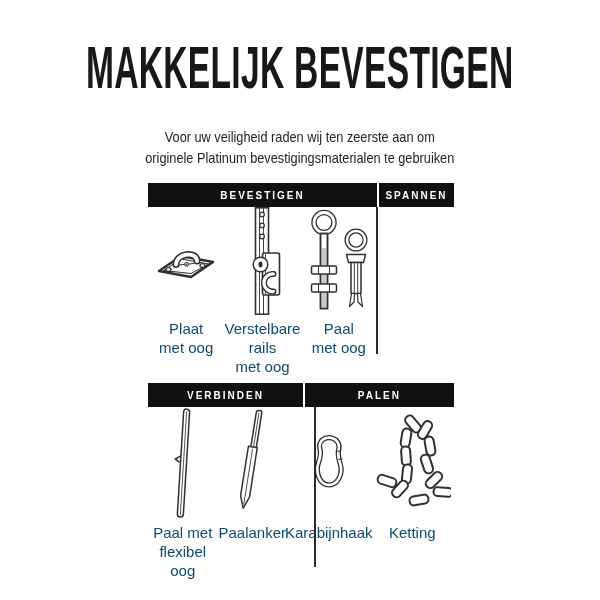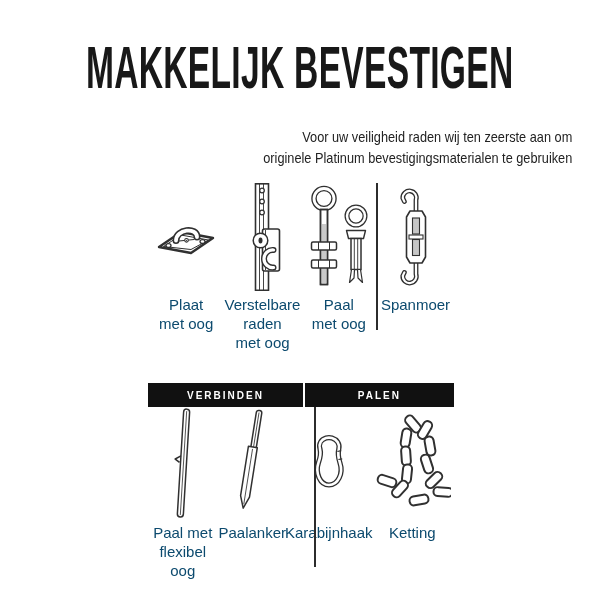--- a/index.html
+++ b/index.html
@@ -4,21 +4,21 @@
 <style>
   html,body{margin:0;padding:0;}
   body{
     width:600px;height:600px;background:#ffffff;position:relative;overflow:hidden;
     font-family:"Liberation Sans",sans-serif;color:#1e1e1e;
   }
   .title-row{position:absolute;top:34px;left:0;width:600px;height:68px;
     display:flex;align-items:center;justify-content:center;}
   .title-text{font-size:60px;font-weight:700;color:#181818;white-space:nowrap;
     transform:scaleX(0.56);transform-origin:center;letter-spacing:0.5px;line-height:1;}
-  .subtitle{position:absolute;top:127px;left:0;width:600px;text-align:right;
+  .subtitle{position:absolute;top:127px;left:0;width:600px;text-align:center;
     font-size:15px;line-height:20.5px;color:#222;}
   .subtitle-inner{display:inline-block;transform:scaleX(0.85);transform-origin:center;}
   .block{position:absolute;left:148px;width:306px;}
   .block1{top:183px;}
   .block2{top:383px;}
   .bar{height:24px;display:flex;background:#ffffff;}
   .bar-cell{background:#111111;color:#ffffff;display:flex;align-items:center;justify-content:center;
     font-size:10px;font-weight:700;letter-spacing:2px;text-transform:uppercase;}
   .bar-gap{width:2px;background:#ffffff;}
   .content{position:relative;display:flex;}
@@ -42,20 +42,25 @@
   </div>
 
   <div class="subtitle">
     <div class="subtitle-inner">
       <div>Voor uw veiligheid raden wij ten zeerste aan om</div>
       <div>originele Platinum bevestigingsmaterialen te gebruiken</div>
     </div>
   </div>
 
   <div class="block block1">
+    <div class="bar">
+      <div class="bar-cell" style="width:229px">BEVESTIGEN</div>
+      <div class="bar-gap"></div>
+      <div class="bar-cell" style="width:75px">SPANNEN</div>
+    </div>
     <div class="content" style="height:178px">
       <div class="vdivider" style="left:228px;height:147px"></div>
 
       <div class="sec" style="width:229px">
 
         <div class="item">
           <div class="icon-box h1">
             <svg width="64" height="54" viewBox="0 0 64 54">
               <path d="M5,37 L27,22 L59,28 L37,43 Z" fill="#ffffff" stroke="#303030" stroke-width="2.4" stroke-linejoin="round"></path>
               <path d="M9.5,36.5 L27,25 L54.5,30 L37,39.5 Z" fill="none" stroke="#303030" stroke-width="1"></path>
@@ -83,21 +88,21 @@
               <circle cx="27" cy="29.5" r="2.3" fill="#ffffff" stroke="#303030" stroke-width="1.3"></circle>
               <rect x="27.5" y="46" width="17" height="42" rx="2" fill="#ffffff" stroke="#303030" stroke-width="1.6"></rect>
               <line x1="30.5" y1="47" x2="30.5" y2="87" stroke="#303030" stroke-width="0.9"></line>
               <circle cx="25.5" cy="57.5" r="7.3" fill="#ffffff" stroke="#303030" stroke-width="1.5"></circle>
               <ellipse cx="25.5" cy="57.5" rx="2" ry="3" fill="#2f2f2f"></ellipse>
               <path d="M38.5,67 A8.6,8.8 0 1 0 38.5,84.5" fill="none" stroke="#303030" stroke-width="6" stroke-linecap="round"></path>
               <path d="M38.5,67 A8.6,8.8 0 1 0 38.5,84.5" fill="none" stroke="#ffffff" stroke-width="3.2" stroke-linecap="round"></path>
             </svg>
           </div>
           <div class="label">Verstelbare
-raden
+rails
 met oog</div>
         </div>
 
         <div class="item">
           <div class="icon-box h1">
             <svg width="74" height="106" viewBox="0 0 74 106">
               <circle cx="22" cy="14.5" r="10" fill="none" stroke="#303030" stroke-width="5.5"></circle>
               <circle cx="22" cy="14.5" r="10" fill="none" stroke="#ffffff" stroke-width="2.8"></circle>
               <rect x="18.5" y="25.5" width="7" height="75" fill="#ffffff" stroke="#303030" stroke-width="1.5"></rect>
               <rect x="19.6" y="40" width="4.8" height="59.5" fill="#c9c9c9"></rect>
@@ -116,37 +121,20 @@
               <line x1="55.7" y1="55" x2="55.7" y2="85" stroke="#303030" stroke-width="0.9"></line>
               <path d="M49.5,85.5 L47.5,98.5 L52,94 L52.5,85.5 Z" fill="#ffffff" stroke="#303030" stroke-width="1.2" stroke-linejoin="round"></path>
               <path d="M58.5,85.5 L60.5,98.5 L56,94 L55.5,85.5 Z" fill="#ffffff" stroke="#303030" stroke-width="1.2" stroke-linejoin="round"></path>
             </svg>
           </div>
           <div class="label">Paal
 met oog</div>
         </div>
       </div>
 
-      <div class="sec" style="width:77px">
-        <div class="item">
-          <div class="icon-box h1">
-            <svg width="46" height="104" viewBox="0 0 46 104">
-              <path d="M23,26 V15 a6.8,6.8 0 1 0 -13.2,-1.8 l1.6,3.4" fill="none" stroke="#303030" stroke-width="4.8" stroke-linecap="round"></path>
-              <path d="M23,26 V15 a6.8,6.8 0 1 0 -13.2,-1.8 l1.6,3.4" fill="none" stroke="#ffffff" stroke-width="2.2" stroke-linecap="round"></path>
-              <path d="M23,78 v11 a6.8,6.8 0 1 1 -13.2,1.8 l1.6,-3.4" fill="none" stroke="#303030" stroke-width="4.8" stroke-linecap="round"></path>
-              <path d="M23,78 v11 a6.8,6.8 0 1 1 -13.2,1.8 l1.6,-3.4" fill="none" stroke="#ffffff" stroke-width="2.2" stroke-linecap="round"></path>
-              <path d="M17,26 L29,26 L32.5,32 L32.5,72 L29,78 L17,78 L13.5,72 L13.5,32 Z" fill="#ffffff" stroke="#303030" stroke-width="1.6" stroke-linejoin="round"></path>
-              <rect x="19.5" y="33" width="7" height="16" fill="#c6c6c6" stroke="#303030" stroke-width="1.1"></rect>
-              <rect x="19.5" y="54.5" width="7" height="16" fill="#c6c6c6" stroke="#303030" stroke-width="1.1"></rect>
-              <rect x="16" y="50" width="14" height="4" fill="#ffffff" stroke="#303030" stroke-width="1.1"></rect>
-            </svg>
-          </div>
-          <div class="label">Spanmoer</div>
-        </div>
-      </div>
     </div>
   </div>
 
   <div class="block block2">
     <div class="bar">
       <div class="bar-cell" style="width:167px">VERBINDEN</div>
       <div class="bar-gap"></div>
       <div class="bar-cell" style="width:161px">PALEN</div>
     </div>
     <div class="content" style="height:180px">

